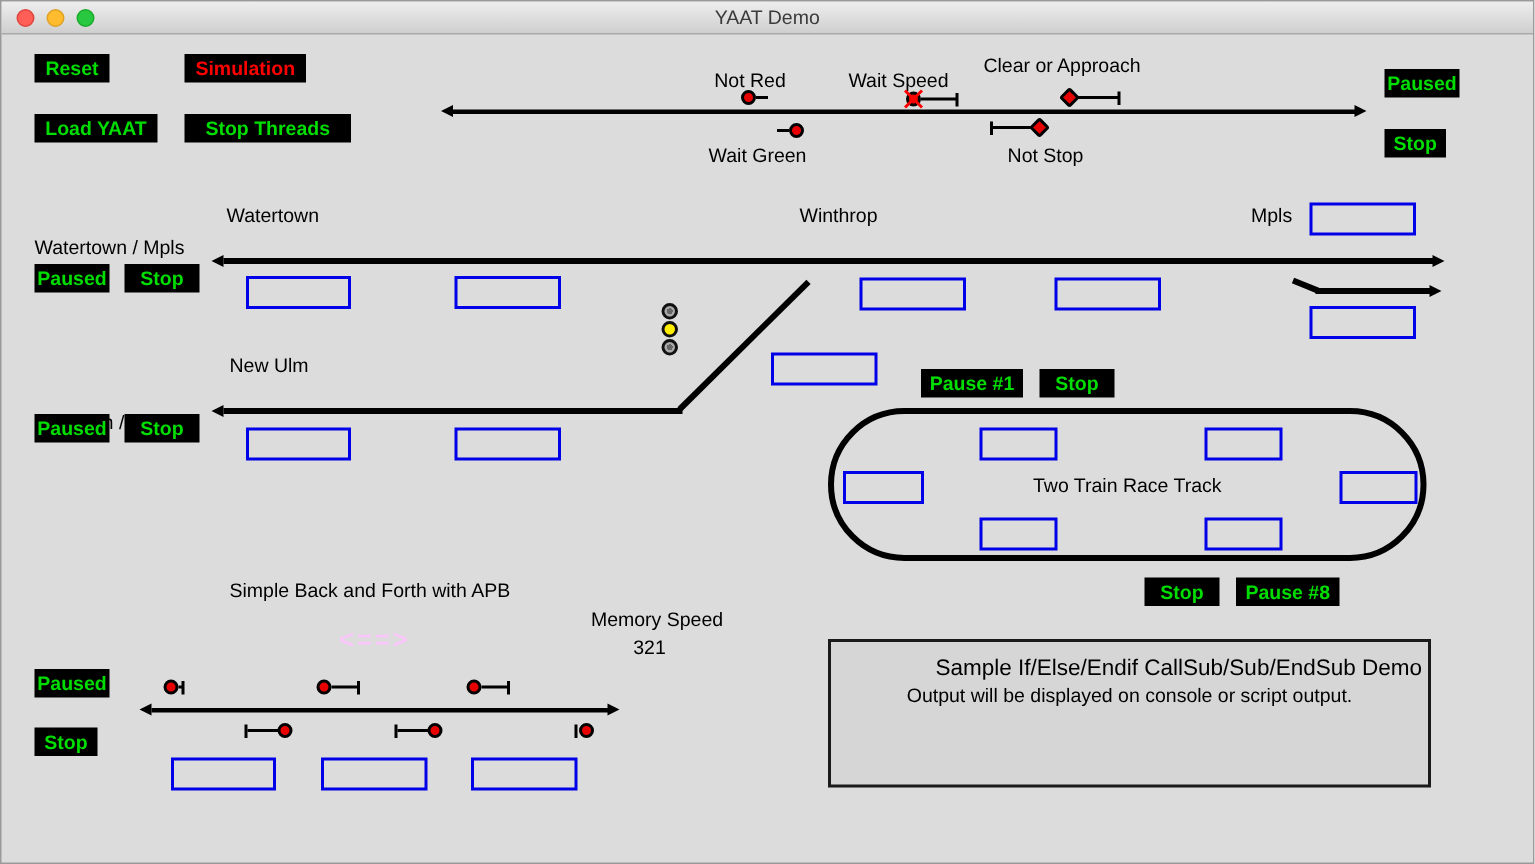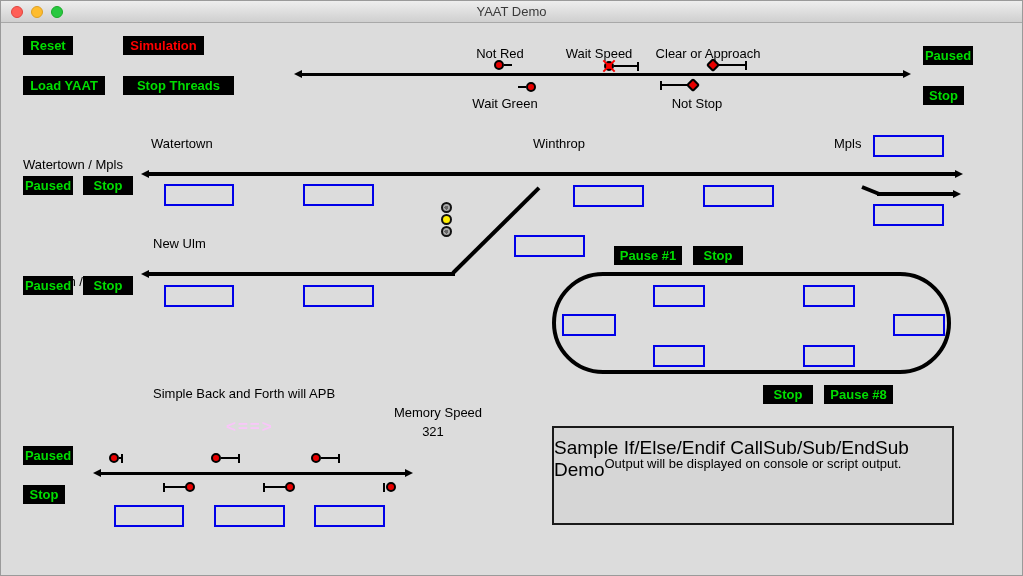--- a/index.html
+++ b/index.html
@@ -50,22 +50,22 @@
   .mlight.unlit{background:radial-gradient(circle,#666 0 2px,#a9a9a9 2px);}
   .mlight.lit{background:#ffee00;}
 
   .oval{position:absolute;border:4px solid #000;border-radius:53px;background:transparent;}
 
   .pink{position:absolute;font-size:17px;font-weight:bold;color:#f9c6f9;
     letter-spacing:2px;}
 
   .samplebox{position:absolute;left:551px;top:425px;width:402px;height:99px;
     background:#d6d6d6;border:2px solid #1a1a1a;}
-  .samplebox .l1{position:absolute;left:0;right:4px;top:9px;text-align:left;
-    font-size:19px;color:#000;}
+  .samplebox .l1{position:absolute;left:0;right:4px;top:9px;text-align:right;
+    font-size:15px;color:#000;}
   .samplebox .l2{position:absolute;left:0;right:0;top:28px;text-align:center;
     font-size:13px;color:#000;}
 </style>
 </head>
 <body>
 
 <div class="window">
   <div class="titlebar">
     <div class="traffic">
       <span class="tl r"></span>
@@ -84,21 +84,21 @@
 
     <div class="btn" style="left:922px;top:22px;width:50px">Paused</div>
     <div class="btn" style="left:922px;top:62px;width:41px">Stop</div>
 
     <div class="tline" style="left:300px;top:49px;width:603px;height:3px"></div>
     <div class="arrL" style="left:293px;top:46px"></div>
     <div class="arrR" style="left:902px;top:46px"></div>
 
     <div class="lbl ctr" style="left:449px;top:22px;width:100px">Not Red</div>
     <div class="lbl ctr" style="left:548px;top:22px;width:100px">Wait Speed</div>
-    <div class="lbl ctr" style="left:647px;top:22px;width:120px">Clear or Approach</div>
+    <div class="lbl ctr" style="left:647px;top:12px;width:120px">Clear or Approach</div>
     <div class="lbl ctr" style="left:454px;top:72px;width:100px">Wait Green</div>
     <div class="lbl ctr" style="left:646px;top:72px;width:100px">Not Stop</div>
 
     <div class="sdot" style="left:493px;top:36px"></div>
     <div class="tline" style="left:503px;top:40px;width:8px;height:2px"></div>
 
     <div class="tline" style="left:517px;top:62px;width:8px;height:2px"></div>
     <div class="sdot" style="left:525px;top:58px"></div>
 
     <div class="sdot" style="left:603px;top:37px"></div>
@@ -152,32 +152,33 @@
 
     <div class="tline" style="left:148px;top:248px;width:306px;height:4px"></div>
     <div class="arrL" style="left:140px;top:246px"></div>
     <div class="tbox" style="left:163px;top:261px;width:70px"></div>
     <div class="tbox" style="left:302px;top:261px;width:71px"></div>
 
     <div class="btn" style="left:613px;top:222px;width:68px">Pause #1</div>
     <div class="btn" style="left:692px;top:222px;width:50px">Stop</div>
 
     <div class="oval" style="left:551px;top:248px;width:399px;height:102px"></div>
+    <div class="lbl ctr" style="left:551px;top:292px;width:399px">Two Train Race Track</div>
 
     <div class="tbox" style="left:652px;top:261px;width:52px"></div>
     <div class="tbox" style="left:802px;top:261px;width:52px"></div>
     <div class="tbox" style="left:561px;top:290px;width:54px"></div>
     <div class="tbox" style="left:892px;top:290px;width:52px"></div>
     <div class="tbox" style="left:652px;top:321px;width:52px"></div>
     <div class="tbox" style="left:802px;top:321px;width:52px"></div>
 
     <div class="btn" style="left:762px;top:361px;width:50px">Stop</div>
     <div class="btn" style="left:823px;top:361px;width:69px">Pause #8</div>
 
-    <div class="lbl" style="left:152px;top:362px">Simple Back and Forth will APB</div>
+    <div class="lbl" style="left:152px;top:362px">Simple Back and Forth with APB</div>
     <div class="lbl ctr" style="left:382px;top:381px;width:110px">Memory Speed</div>
     <div class="lbl ctr" style="left:382px;top:400px;width:100px">321</div>
     <div class="pink" style="left:225px;top:393px">&lt;==&gt;</div>
 
     <div class="btn" style="left:22px;top:422px;width:50px">Paused</div>
     <div class="btn" style="left:22px;top:461px;width:42px">Stop</div>
 
     <div class="tline" style="left:100px;top:448px;width:306px;height:3px"></div>
     <div class="arrL" style="left:92px;top:445px"></div>
     <div class="arrR" style="left:404px;top:445px"></div>

